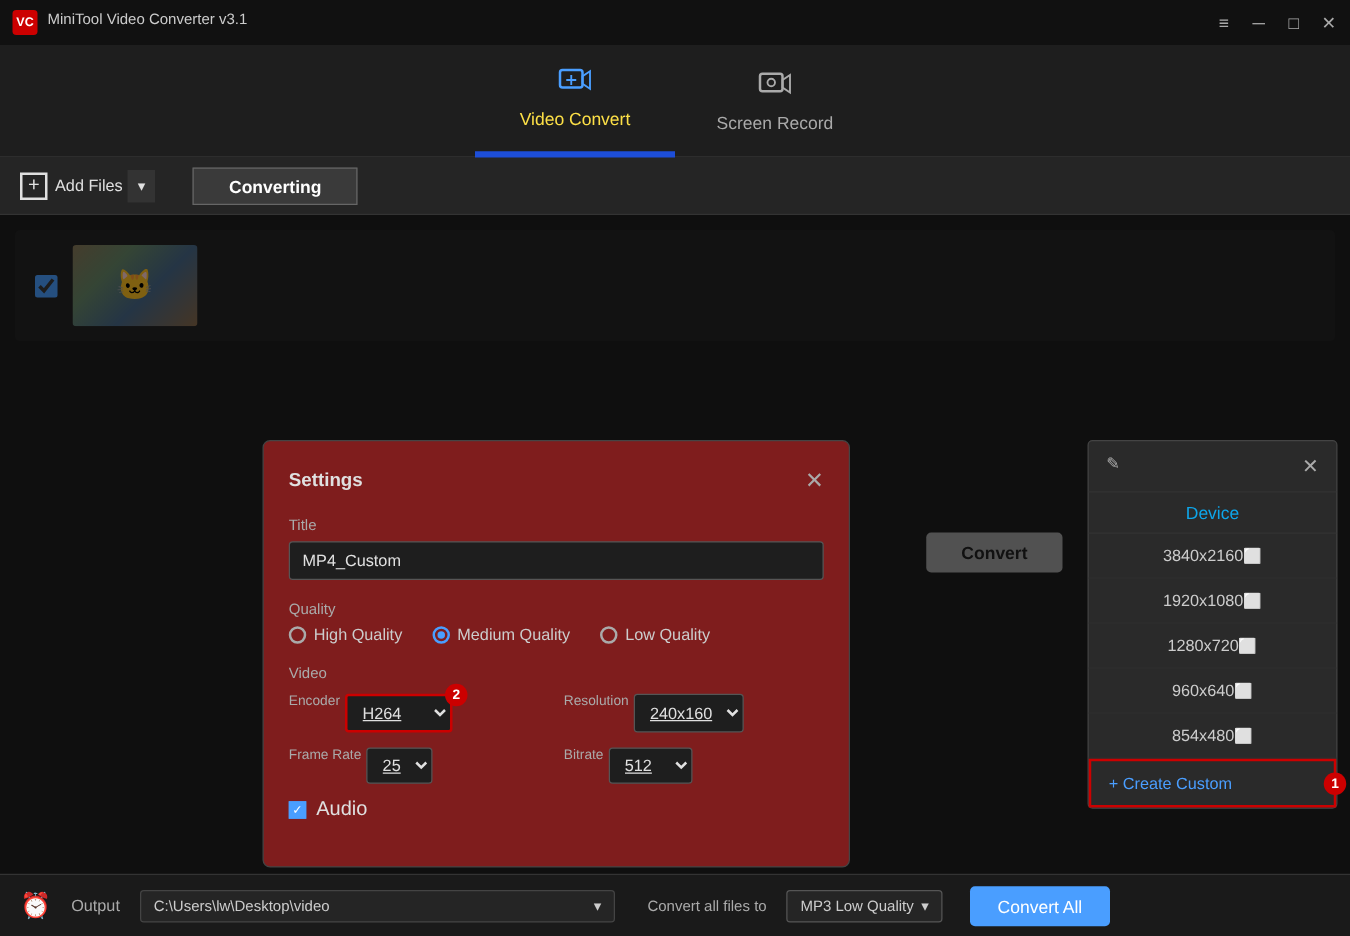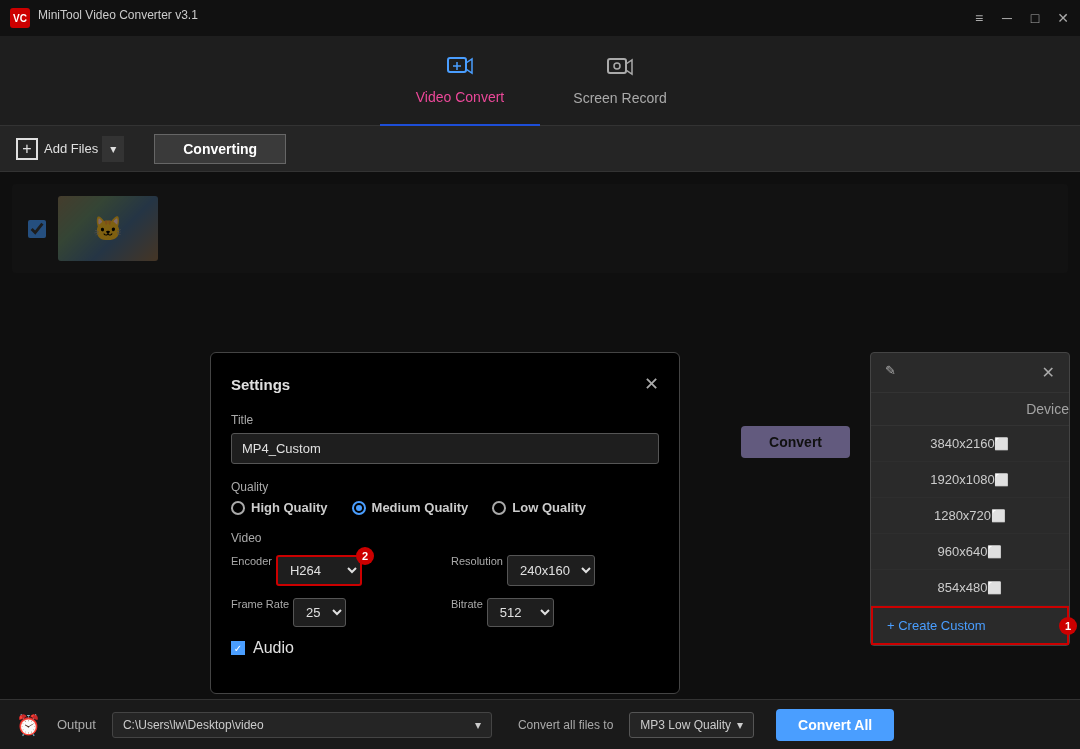--- a/index.html
+++ b/index.html
@@ -75,22 +75,22 @@
       justify-content: center;
       width: 160px;
       height: 90px;
       cursor: pointer;
       gap: 6px;
       color: #aaa;
       font-size: 14px;
       position: relative;
     }
     .nav-tab.active {
-      color: #ec4899;
-      border-bottom: 2px solid #1d4ed8;
+      color: #fde047;
+      border-bottom: 5px solid #1d4ed8;
     }
     .nav-icon {
       font-size: 22px;
     }
 
     
     #toolbar {
       height: 46px;
       background: #252525;
       display: flex;
@@ -195,21 +195,21 @@
       position: absolute;
       top: 0; left: 0; right: 0; bottom: 0;
       background: rgba(0,0,0,0.5);
       z-index: 10;
     }
     #settings-dialog {
       position: absolute;
       top: 180px;
       left: 210px;
       width: 470px;
-      background: #000000;
+      background: #7f1d1d;
       border: 1px solid #444;
       border-radius: 6px;
       z-index: 20;
       padding: 20px;
     }
     #settings-header {
       display: flex;
       justify-content: space-between;
       align-items: center;
       margin-bottom: 18px;
@@ -239,21 +239,20 @@
       padding: 7px 10px;
       font-size: 13px;
       border-radius: 3px;
       margin-bottom: 16px;
     }
     #quality-row {
       display: flex;
       gap: 24px;
       margin-bottom: 16px;
       align-items: center;
-      font-weight: bold;
     }
     .quality-option {
       display: flex;
       align-items: center;
       gap: 6px;
       font-size: 13px;
       color: #ccc;
       cursor: pointer;
     }
     .radio-circle {
@@ -297,20 +296,21 @@
     }
     .field-select {
       background: #1e1e1e;
       border: 1px solid #555;
       color: #e0e0e0;
       padding: 5px 8px;
       font-size: 13px;
       border-radius: 3px;
       cursor: pointer;
       appearance: auto;
+      text-decoration: underline;
     }
     .field-select.highlighted {
       border: 2px solid #cc0000;
     }
     .encoder-wrapper {
       position: relative;
     }
     .step-badge {
       position: absolute;
       top: -8px;
@@ -372,24 +372,24 @@
       font-size: 13px;
     }
     .res-close-btn {
       background: none;
       border: none;
       color: #aaa;
       font-size: 16px;
       cursor: pointer;
     }
     #device-label {
-      text-align: right;
+      text-align: center;
       padding: 8px 0;
       font-size: 14px;
-      color: #a3a3a3;
+      color: #0ea5e9;
       border-bottom: 1px solid #333;
     }
     .res-item {
       display: flex;
       justify-content: center;
       align-items: center;
       padding: 10px 16px;
       border-bottom: 1px solid #2e2e2e;
       cursor: pointer;
       font-size: 13px;
@@ -425,21 +425,21 @@
       font-size: 11px;
       display: flex;
       align-items: center;
       justify-content: center;
       font-weight: bold;
     }
     #convert-btn {
       position: absolute;
       top: 254px;
       right: 230px;
-      background: #c4b5fd;
+      background: #a3a3a3;
       border: none;
       color: #222;
       padding: 8px 28px;
       font-size: 14px;
       font-weight: 600;
       border-radius: 4px;
       cursor: pointer;
       z-index: 5;
     }
 
@@ -491,21 +491,21 @@
       font-size: 12px;
       border-radius: 3px;
       cursor: pointer;
     }
     #convert-all-btn {
       background: #4a9eff;
       border: none;
       color: white;
       padding: 8px 22px;
       font-size: 14px;
-      font-weight: 700;
+      font-weight: 400;
       border-radius: 4px;
       cursor: pointer;
       margin-left: 6px;
     }
   </style>
 </head>
 <body>
 
 <div id="titlebar">
   <div id="titlebar-left">

